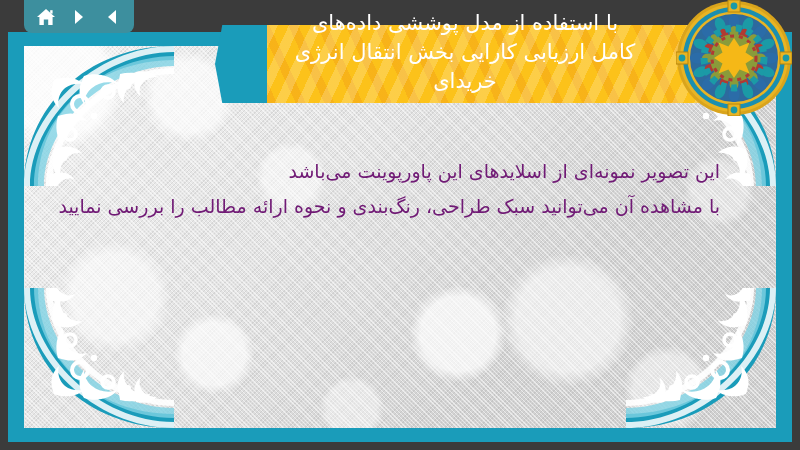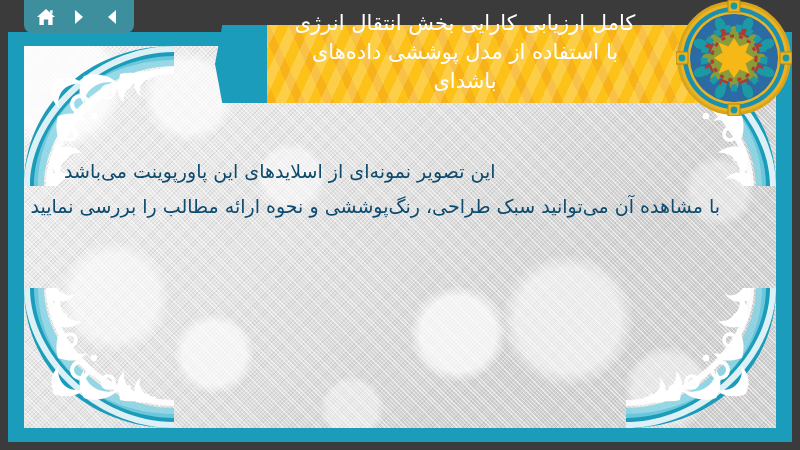--- a/index.html
+++ b/index.html
@@ -165,22 +165,22 @@
   }
   .mandala svg { display: block; }
 
   
   .body-text {
     position: absolute;
     left: 40px;
     right: 56px;
     top: 108px;
     direction: rtl;
-    text-align: left;
-    color: #0c4a6e;
+    text-align: right;
+    color: #701a75;
     font-size: 19px;
     line-height: 1.85;
     z-index: 20;
   }
   .body-line { white-space: nowrap; }
 </style>
 </head>
 <body>
 
 <div id="stage">
@@ -315,34 +315,34 @@
             <circle cx="104" cy="40" r="3"></circle>
             <circle cx="40" cy="112" r="3"></circle>
             <path d="M112,26 c8,-2 16,0 21,5 c-6,0 -12,2 -15,7 c-3,4 -3,9 -1,13 c-5,-4 -8,-11 -6,-17 c0,-3 0,-6 1,-8 z"></path>
             <path d="M26,128 c-2,8 0,17 5,22 c0,-6 2,-12 7,-15 c4,-3 9,-3 13,-1 c-4,-6 -11,-9 -17,-7 c-3,0 -6,0 -8,1 z"></path>
           </g>
         </svg>
       </div>
 
       <div class="body-text">
         <div class="body-line">این تصویر نمونه‌ای از اسلایدهای این پاورپوینت می‌باشد</div>
-        <div class="body-line">با مشاهده آن می‌توانید سبک طراحی، رنگ‌پوششی و نحوه ارائه مطالب را بررسی نمایید</div>
+        <div class="body-line">با مشاهده آن می‌توانید سبک طراحی، رنگ‌بندی و نحوه ارائه مطالب را بررسی نمایید</div>
       </div>
 
     </div>
   </div>
 
   <div class="banner-wrap">
     <div class="banner-tail"></div>
     <div class="banner-body"></div>
   </div>
   <div class="title-text" style="position:absolute; left:215px; top:0px; width:500px; height:105px;">
+    <div>با استفاده از مدل پوششی داده‌های</div>
     <div>کامل ارزیابی کارایی بخش انتقال انرژی</div>
-    <div>با استفاده از مدل پوششی داده‌های</div>
-    <div>باشد‌ای</div>
+    <div>خرید‌ای</div>
   </div>
 
   <div class="mandala">
     <svg width="116" height="116" viewBox="0 0 116 116" aria-hidden="true">
       <defs>
         <g id="petal-a">
           <ellipse cx="0" cy="-36" rx="5.5" ry="8" fill="#2b6ca8"></ellipse>
           <ellipse cx="0" cy="-26" rx="4.5" ry="6" fill="#8a9b3a"></ellipse>
         </g>
         <g id="petal-b">

